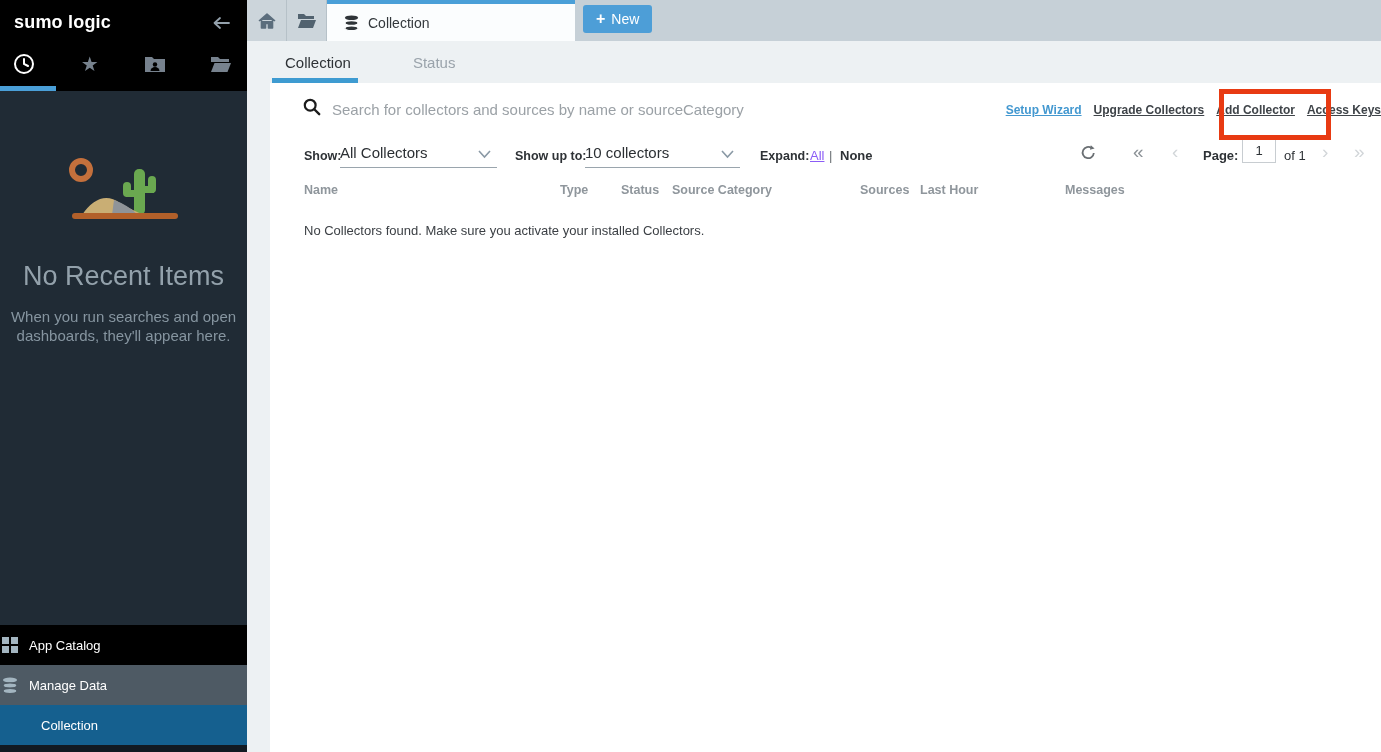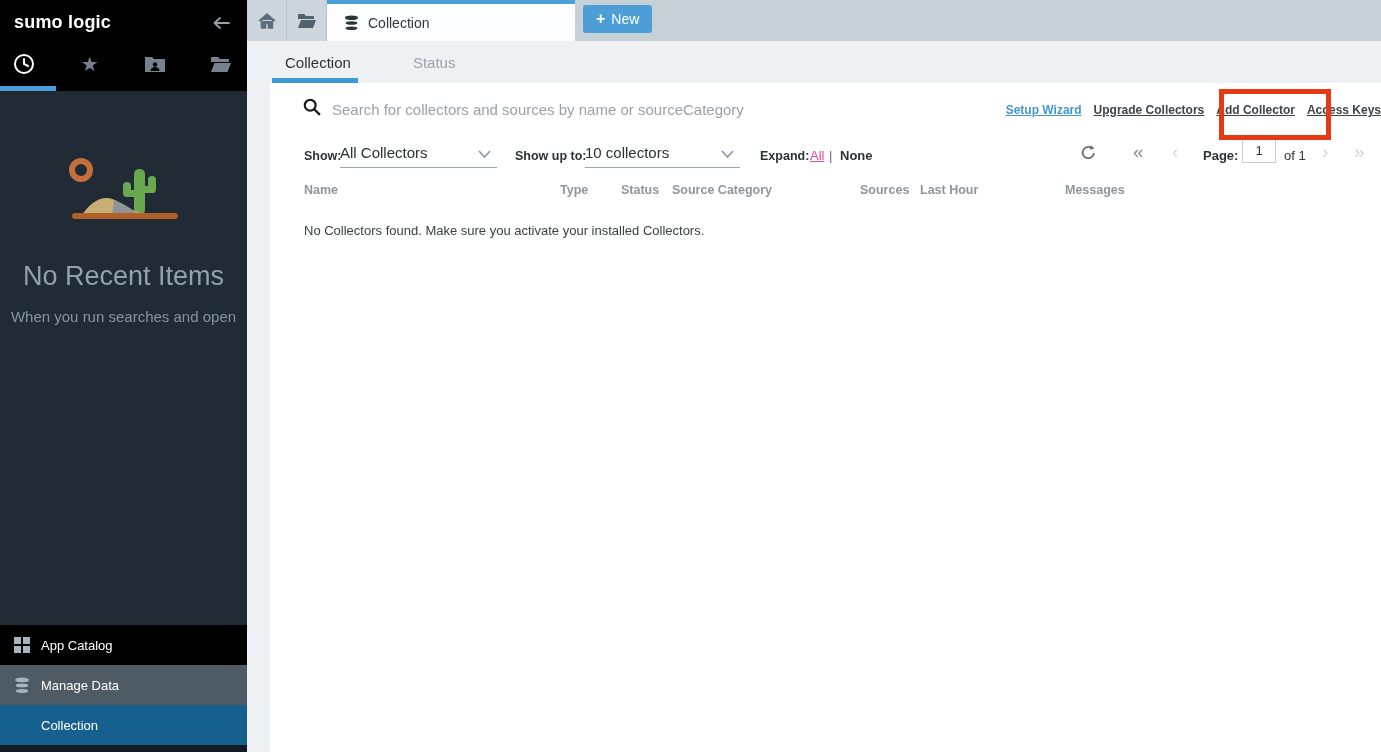--- a/index.html
+++ b/index.html
@@ -20,21 +20,21 @@
     background:#4a9fd8; }
   .star-glyph { font-size:20px; color:#77828e; line-height:1; }
   .sb-recent { margin:24px 14px 0 14px; border-bottom:1px solid #55636e;
     padding-bottom:13px; display:flex; align-items:center; justify-content:space-between;
     cursor:pointer; }
   .sb-recent span.lbl { color:#e9edf0; font-size:15px; }
   .sb-empty { margin-top:62px; text-align:center; color:#93a1ab; }
   .sb-empty-title { font-size:27px; color:#93a1ab; margin-top:28px; font-weight:400; }
   .sb-empty-caption { font-size:15px; color:#8695a0; margin-top:16px; line-height:1.25; }
   .sb-menu { position:absolute; left:0; bottom:0; width:100%; }
-  .sb-menu-item { height:40px; display:flex; align-items:center; padding-left:14px;
+  .sb-menu-item { height:40px; display:flex; align-items:center; padding-left:2px;
     color:#fff; font-size:13px; cursor:pointer; }
   .sb-menu-item .mi-icon { width:18px; margin-right:9px; display:flex; align-items:center; }
   .mi-appcatalog { background:#000; }
   .mi-managedata { background:#4e5a64; }
   .mi-collection { background:#15608f; padding-left:41px; }
   .sb-menu-strip { height:7px; background:#121a22; }
 
   
   .main { position:absolute; left:247px; top:0; width:1134px; height:752px;
     background:#edf1f3; }
@@ -73,21 +73,21 @@
     color:#3f4449; cursor:pointer; }
   .quick-links a.blue { color:#4398d0; }
 
   
   .filter-row { position:relative; height:42px; font-size:13px; color:#2e3236;padding-left:44px; }
   .fr { position:absolute; top:10px; }
   .fr-label { font-weight:bold; font-size:12.5px; }
   .dropdown { border-bottom:1px solid #9aa5ad; padding-bottom:6px; cursor:pointer; }
   .dd-value { font-size:15px; color:#2b2f33; }
   .dd-chev { position:absolute; top:6px; }
-  a.expand-all { color:#ec4899; text-decoration:underline; cursor:pointer; }
+  a.expand-all { color:#8b5cf6; text-decoration:underline; cursor:pointer; }
   .expand-sep { color:#6a6f73; }
   .expand-none { font-weight:bold; }
   .pg-glyph { font-size:19px; line-height:14px; cursor:pointer; }
   .pg-dark { color:#8b9196; }
   .pg-light { color:#d2d6d9; }
   .page-label { font-weight:bold; font-size:13px; }
   .page-input { position:absolute; top:2px; width:34px; height:26px; text-align:center;
     border:1px solid #c8cdd1; font-size:13px; color:#2e3236; background:#fff;
     font-family:"Liberation Sans", sans-serif; outline:none; }
 
@@ -148,20 +148,21 @@
       <rect x="72" y="37" width="12" height="7" fill="#6aa850"></rect>
       <rect x="94" y="23" width="8" height="17" rx="4" fill="#6aa850"></rect>
       <rect x="88" y="33" width="12" height="7" fill="#6aa850"></rect>
       <path d="M28 62 Q46 36 66 50 Q80 58 90 62 Z" fill="#c9ae74"></path>
       <path d="M60 47 Q74 52 84 62 L58 62 Z" fill="#8f9499"></path>
       <rect x="18" y="60" width="106" height="6" rx="3" fill="#b2602a"></rect>
     </svg>
     <div class="sb-empty-title">No Recent Items</div>
     <div class="sb-empty-caption">
       <div>When you run searches and open</div>
+      <div>dashboards, they'll appear here.</div>
     </div>
   </div>
 
   <nav class="sb-menu">
     <div class="sb-menu-item mi-appcatalog">
       <span class="mi-icon">
         <svg width="16" height="16" viewBox="0 0 16 16">
           <rect x="0" y="0" width="7" height="7" fill="#a3b5c0"></rect>
           <rect x="9" y="0" width="7" height="7" fill="#a3b5c0"></rect>
           <rect x="0" y="9" width="7" height="7" fill="#a3b5c0"></rect>

